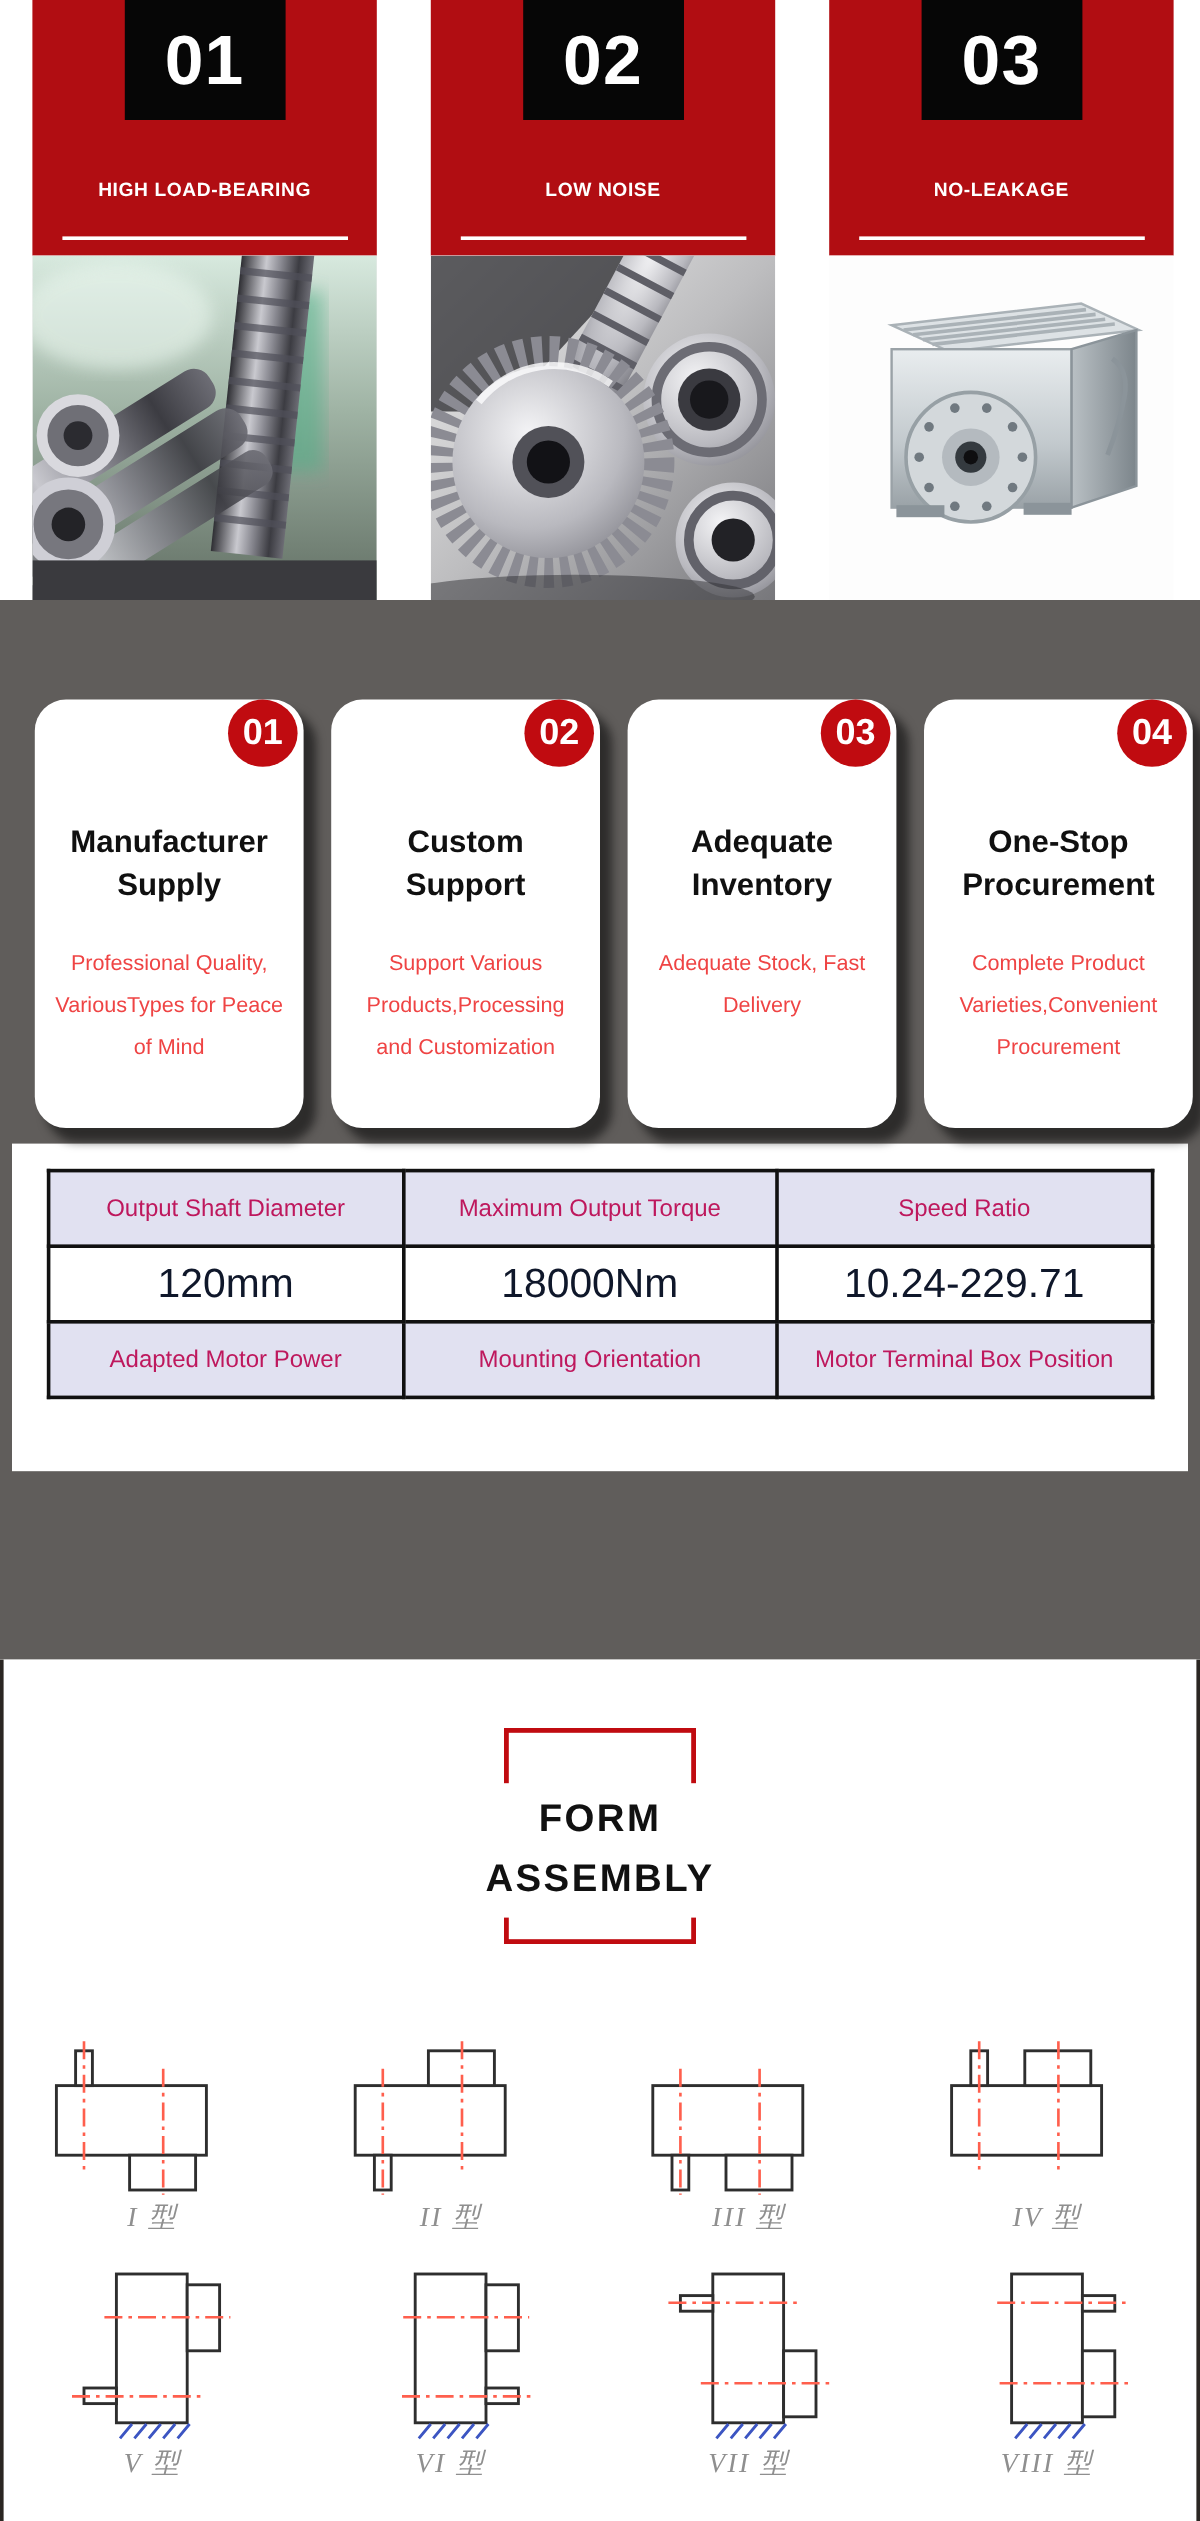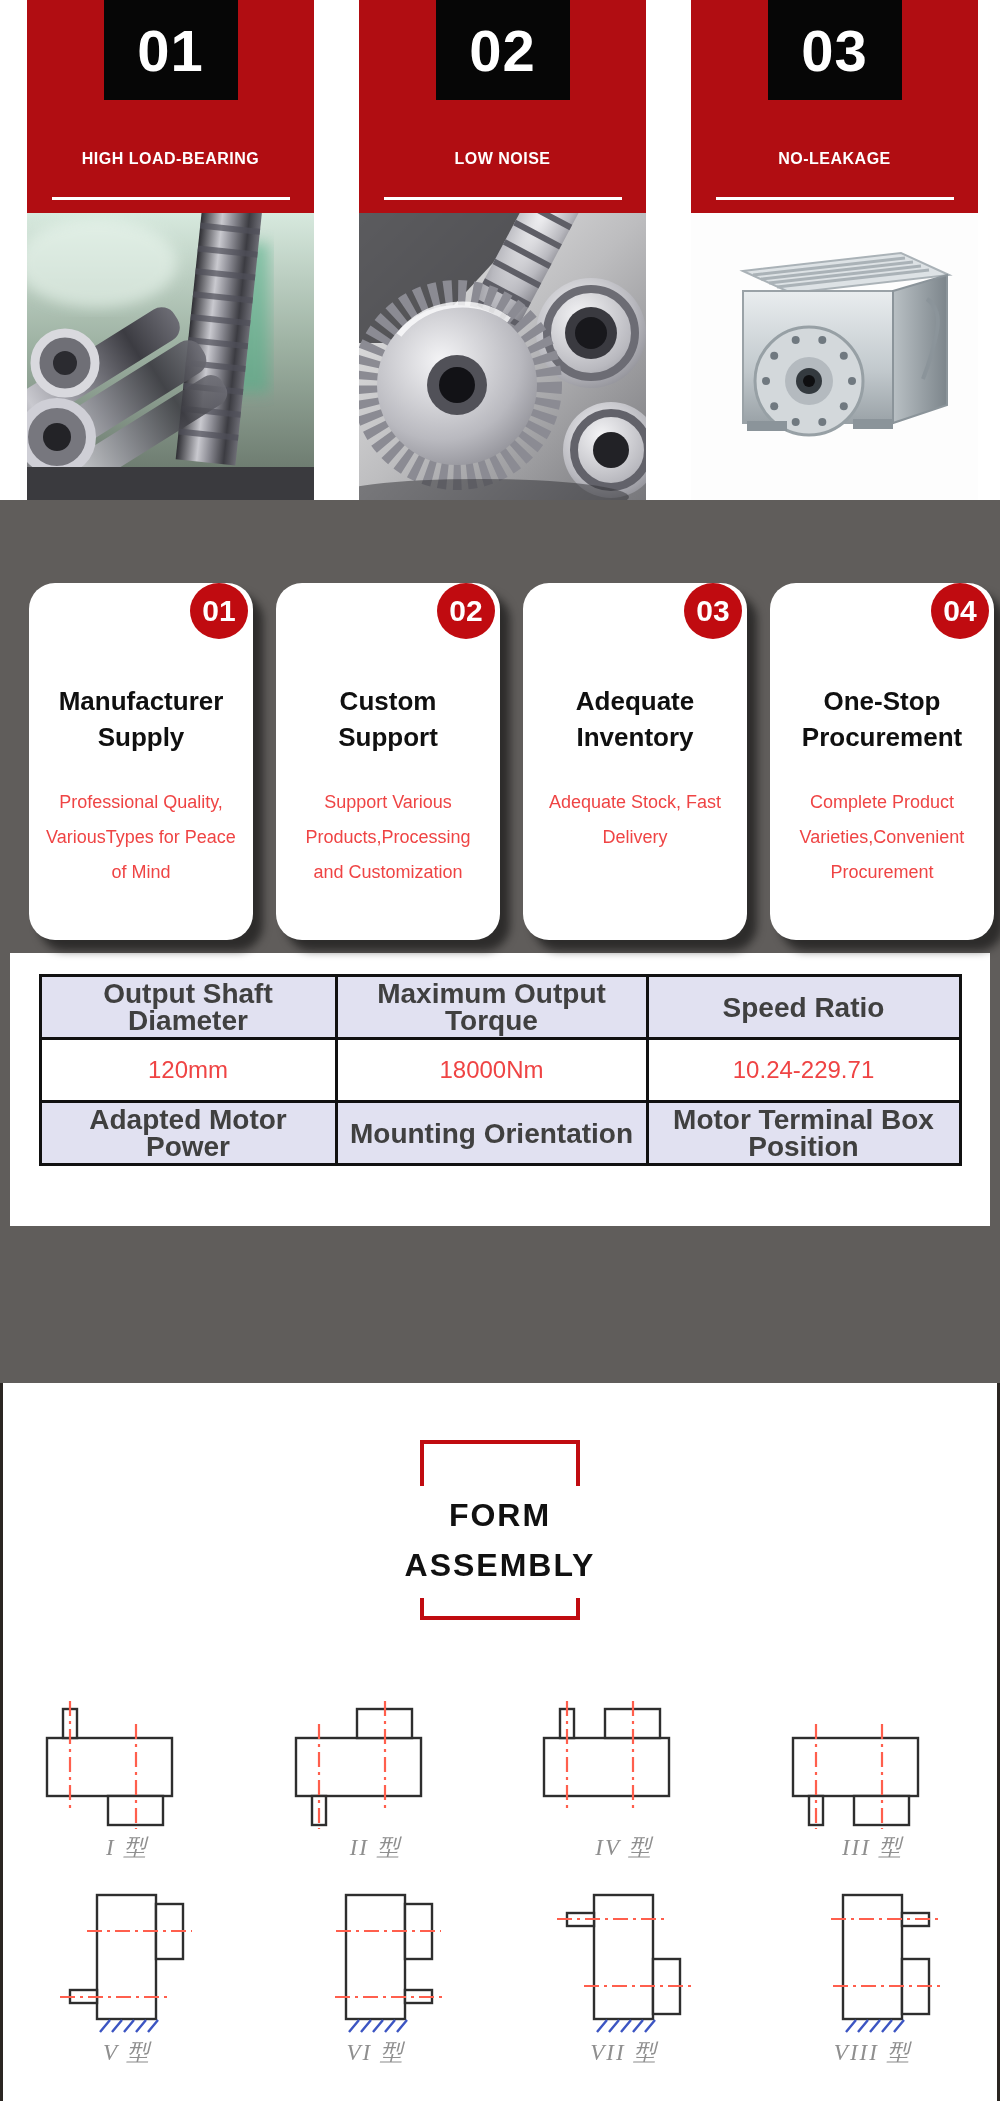--- a/index.html
+++ b/index.html
@@ -23,22 +23,22 @@
   .card{position:relative;width:224px;height:357px;background:#fff;border-radius:26px;
         box-shadow:10px 11px 8px rgba(12,12,12,.6);box-sizing:border-box;padding:100px 14px 0;text-align:center;}
   .badge{position:absolute;top:0;right:5px;width:58px;height:56px;border-radius:50%;background:#c00b10;
          color:#fff;font-weight:bold;font-size:30px;display:flex;align-items:center;justify-content:center;}
   .ctitle{font-size:26px;font-weight:bold;color:#101010;line-height:36px;}
   .cdesc{margin-top:30px;font-size:18px;color:#ef4444;line-height:35px;}
   .spec-title{margin-top:68px;text-align:center;color:#fff;font-size:40px;font-weight:bold;letter-spacing:3px;line-height:44px;}
   .spec-panel{width:980px;margin:13px auto 0;background:#fff;height:273px;box-sizing:border-box;padding-top:21px;}
   .spec-table{width:920px;margin:0 auto;border-collapse:collapse;table-layout:fixed;}
   .spec-table th,.spec-table td{border:3px solid #111;text-align:center;vertical-align:middle;}
-  .spec-table th{background:#e1e1f1;font-weight:bold;font-size:28px;color:#404040;height:56px;padding:2px 10px;line-height:27px;}
-  .spec-table td{font-size:24px;color:#ef4444;height:58px;white-space:pre-wrap;}
+  .spec-table th{background:#e1e1f1;font-weight:normal;font-size:20px;color:#be185d;height:56px;padding:2px 10px;line-height:27px;}
+  .spec-table td{font-size:34px;color:#0f172a;height:58px;white-space:pre-wrap;}
   .c1{width:296px;}.c2{width:311px;}.c3{width:313px;}
 
   
   .bottom{height:718px;background:#fff;box-sizing:border-box;padding-top:57px;
           border-left:3px solid #2a2622;border-right:3px solid #2a2622;}
   .aframe{width:160px;height:180px;border:4px solid #c00b10;box-sizing:border-box;margin:0 auto;position:relative;}
   .atext{position:absolute;top:42px;left:50%;transform:translateX(-50%);width:216px;background:#fff;
          text-align:center;padding:4px 0 8px;}
   .atext .l{display:block;font-size:32px;font-weight:bold;color:#111;line-height:50px;letter-spacing:2px;}
   .diagrams{margin-top:78px;display:grid;grid-template-columns:repeat(4,1fr);row-gap:22px;font-style:italic;}
@@ -282,37 +282,37 @@
           <rect x="31" y="98" width="14" height="29"></rect>
           <path class="cl" d="M38,26 V131"></path>
             <path class="cl" d="M104,3 V110"></path>
         </svg>
         <div class="dlabel">II 型</div>
       </div>
 
       <div class="dcell">
         <svg class="diag" width="190" height="132" viewBox="0 0 190 132">
           <rect x="15" y="40" width="125" height="58"></rect>
+          <rect x="31" y="98" width="14" height="29"></rect>
+          <rect x="76" y="98" width="55" height="29"></rect>
+          <path class="cl" d="M38,26 V131"></path>
+            <path class="cl" d="M104,26 V131"></path>
+        </svg>
+        <div class="dlabel">III 型</div>
+      </div>
+
+      <div class="dcell">
+        <svg class="diag" width="190" height="132" viewBox="0 0 190 132">
+          <rect x="15" y="40" width="125" height="58"></rect>
           <rect x="31" y="11" width="14" height="29"></rect>
           <rect x="76" y="11" width="55" height="29"></rect>
           <path class="cl" d="M38,3 V110"></path>
             <path class="cl" d="M104,3 V110"></path>
         </svg>
         <div class="dlabel">IV 型</div>
-      </div>
-
-      <div class="dcell">
-        <svg class="diag" width="190" height="132" viewBox="0 0 190 132">
-          <rect x="15" y="40" width="125" height="58"></rect>
-          <rect x="31" y="98" width="14" height="29"></rect>
-          <rect x="76" y="98" width="55" height="29"></rect>
-          <path class="cl" d="M38,26 V131"></path>
-            <path class="cl" d="M104,26 V131"></path>
-        </svg>
-        <div class="dlabel">III 型</div>
       </div>
 
       <div class="dcell">
         <svg class="diag" width="190" height="150" viewBox="0 0 190 150">
           <rect x="65" y="10" width="59" height="124"></rect>
           <rect x="124" y="19" width="27" height="55"></rect>
           <rect x="38" y="105" width="27" height="13"></rect>
           <path class="cl" d="M55,46 H160"></path>
             <path class="cl" d="M28,112 H135"></path>
           <path class="hb" d="M68,147 l10,-12 M80,147 l10,-12 M92,147 l10,-12 M104,147 l10,-12 M116,147 l10,-12"></path>

